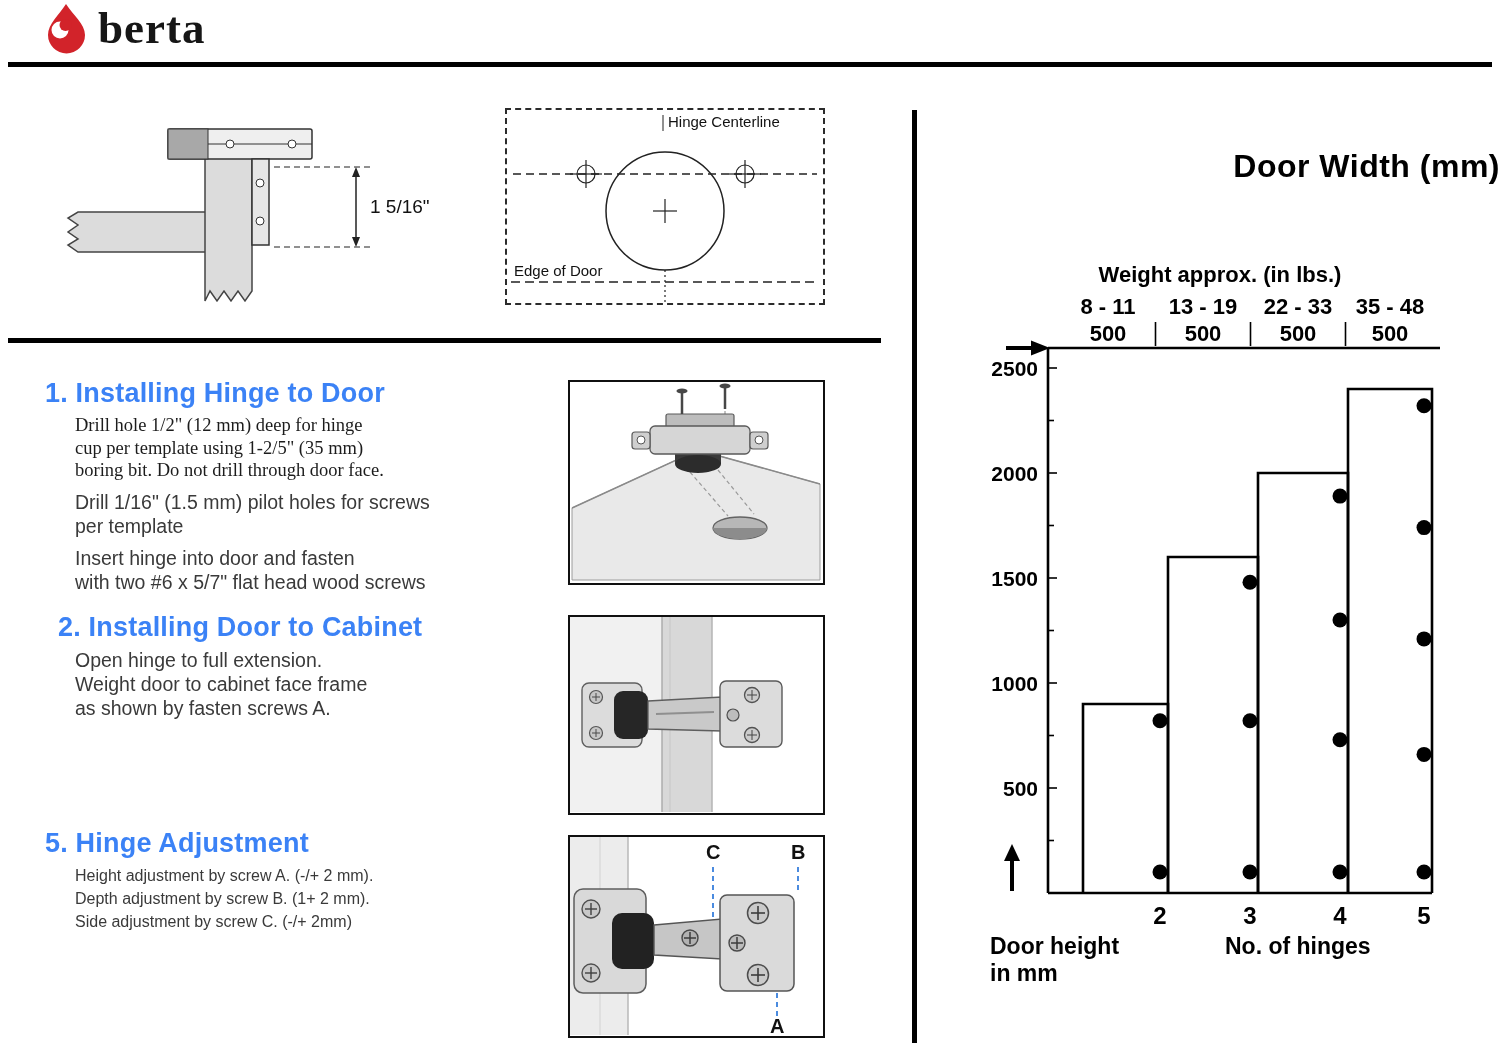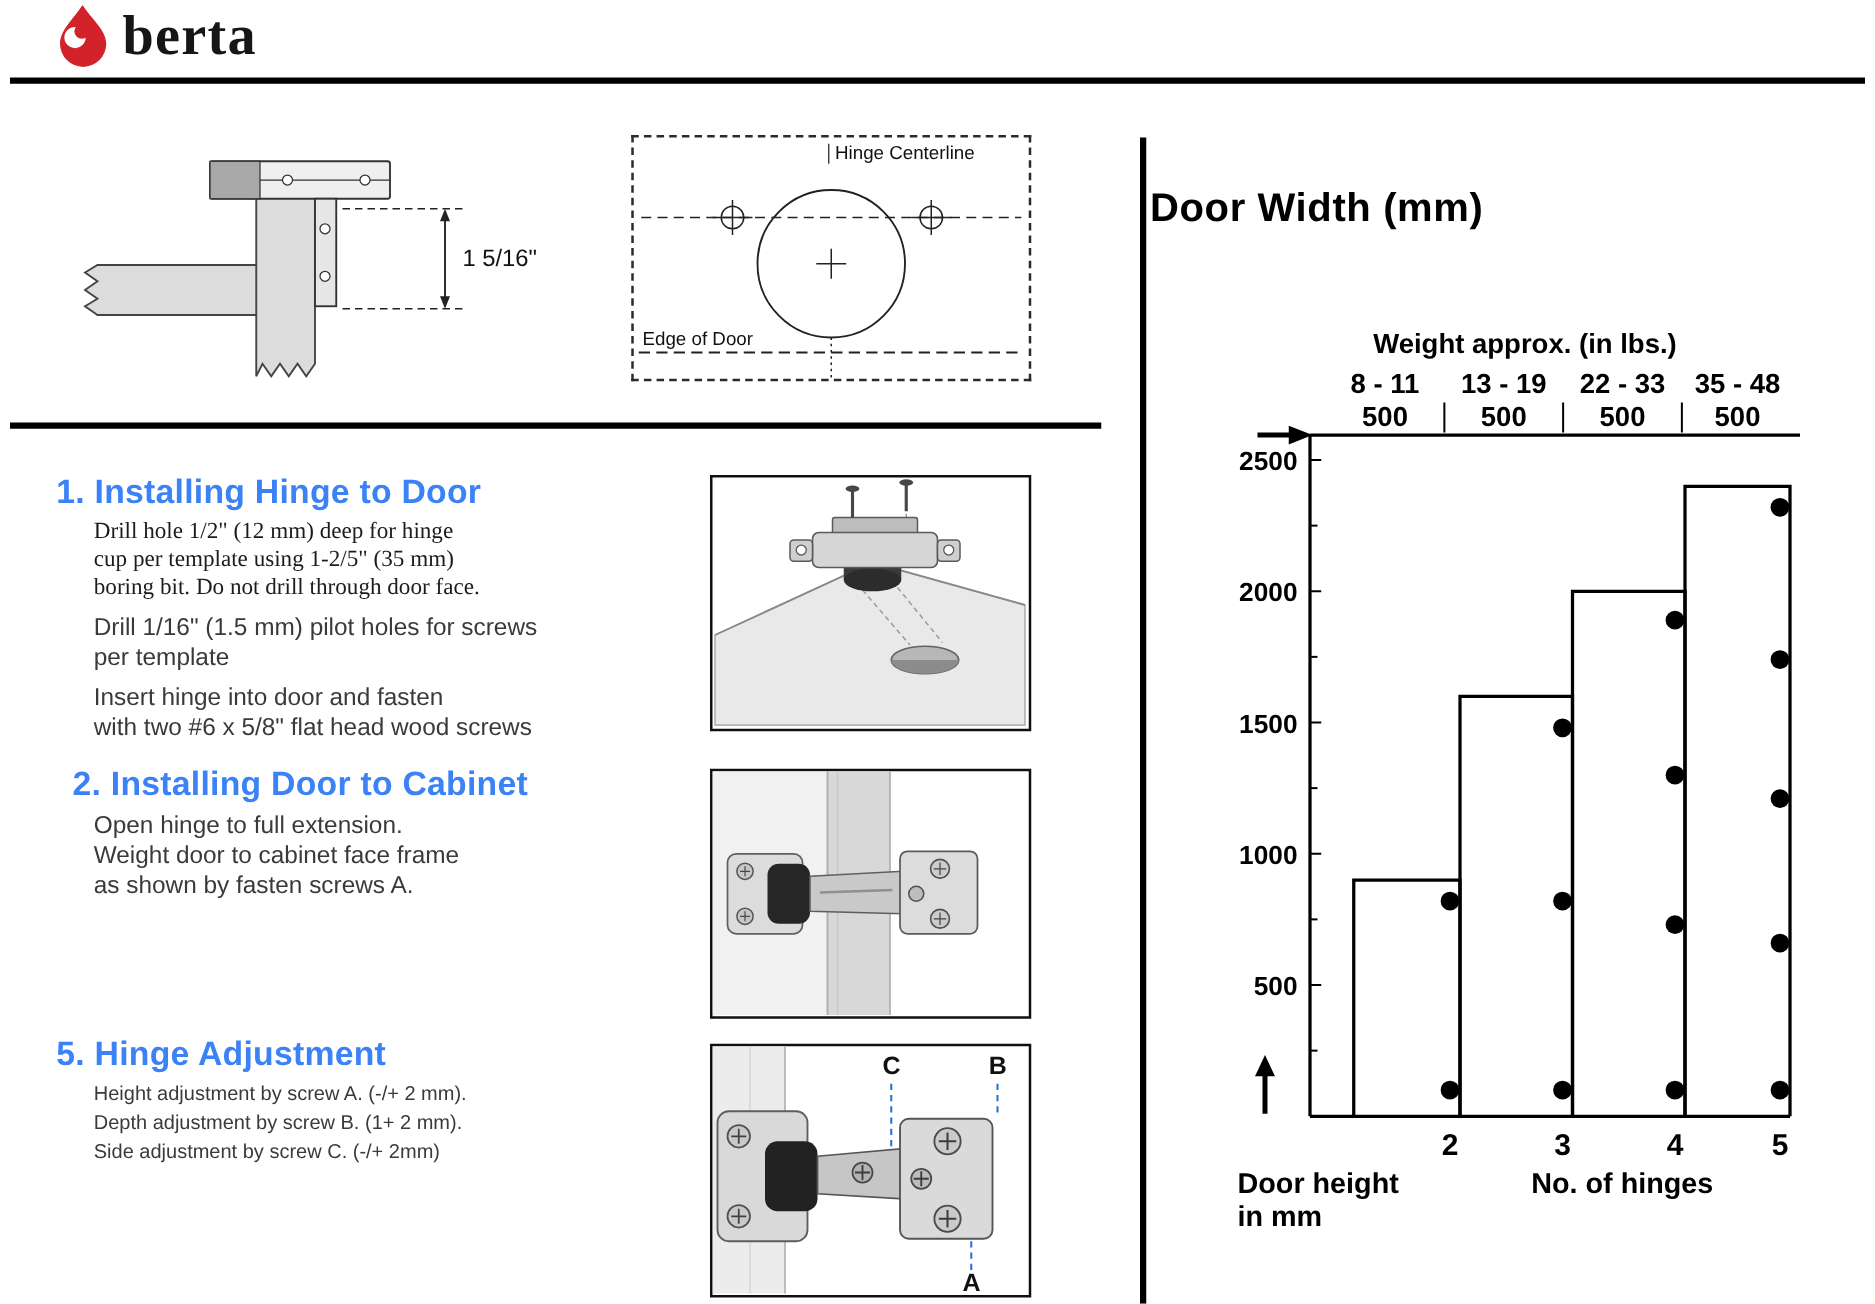--- a/index.html
+++ b/index.html
@@ -9,21 +9,21 @@
   .rule{position:absolute;background:#000}
   .logo{position:absolute;left:40px;top:2px;display:flex;align-items:center;gap:8px}
   .logo-text{font-family:"Liberation Serif",serif;font-size:45px;font-weight:bold;color:#161616;letter-spacing:1px;line-height:1}
   .template-box{position:absolute;border:2px dashed #2b2b2b;background:#fff}
   .illus{position:absolute;border:2.5px solid #101010;background:#fff;overflow:hidden}
   .step-h{position:absolute;font-size:27px;font-weight:bold;color:#3b82f6;letter-spacing:.2px}
   .serif-p{position:absolute;font-family:"Liberation Serif",serif;font-size:18.5px;line-height:22.5px;color:#1c1c1c;white-space:pre-line}
   .sans-p{position:absolute;font-size:19.5px;line-height:24px;color:#3a3a3a;white-space:pre-line}
   .sans-p2{position:absolute;font-size:16px;line-height:23px;color:#3a3a3a;white-space:pre-line}
   .right-col{position:absolute}
-  .chart-title{position:absolute;top:148px;left:0;width:100%;text-align:left;font-size:32px;font-weight:bold;color:#000;letter-spacing:.5px}
+  .chart-title{position:absolute;top:148px;left:0;width:100%;text-align:right;font-size:32px;font-weight:bold;color:#000;letter-spacing:.5px}
   svg text{font-family:"Liberation Sans",sans-serif;fill:#111}
   .tpl-label{font-size:15px}
   .dim-label{font-size:19px}
   .blue-label{font-size:20px;font-weight:bold}
   .ch-hdr{font-size:22px;font-weight:bold;fill:#000}
   .ch-col{font-size:22px;font-weight:bold;fill:#000}
   .ch-ytick{font-size:21px;font-weight:bold;fill:#000}
   .ch-xtick{font-size:24px;font-weight:bold;fill:#000}
   .ch-lbl{font-size:23px;font-weight:bold;fill:#000}
   .ln{stroke:#000;stroke-width:1.6}
@@ -91,21 +91,21 @@
   <div class="rule" style="left:8px;top:338px;width:873px;height:5px"></div>
   <div class="rule" style="left:912px;top:110px;width:5px;height:933px"></div>
 
   <h2 class="step-h" style="left:45px;top:378px">1. Installing Hinge to Door</h2>
   <p class="serif-p" style="left:75px;top:414px">Drill hole 1/2" (12 mm) deep for hinge
 cup per template using 1-2/5" (35 mm)
 boring bit. Do not drill through door face.</p>
   <p class="sans-p" style="left:75px;top:490px">Drill 1/16" (1.5 mm) pilot holes for screws
 per template</p>
   <p class="sans-p" style="left:75px;top:546px">Insert hinge into door and fasten
-with two #6 x 5/8" flat head wood screws</p>
+with two #6 x 5/7" flat head wood screws</p>
 
   <h2 class="step-h" style="left:58px;top:612px">2. Installing Door to Cabinet</h2>
   <p class="sans-p" style="left:75px;top:648px">Open hinge to full extension.
 Weight door to cabinet face frame
 as shown by fasten screws A.</p>
 
   <h2 class="step-h" style="left:45px;top:828px">5. Hinge Adjustment</h2>
   <p class="sans-p2" style="left:75px;top:864px">Height adjustment by screw A. (-/+ 2 mm).
 Depth adjustment by screw B. (1+ 2 mm).
 Side adjustment by screw C. (-/+ 2mm)</p>

